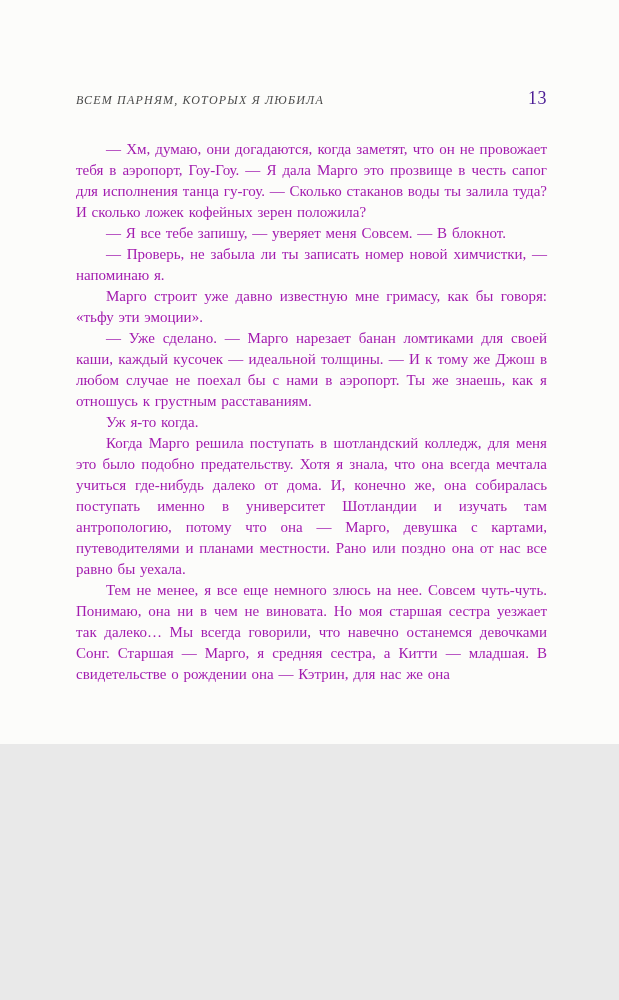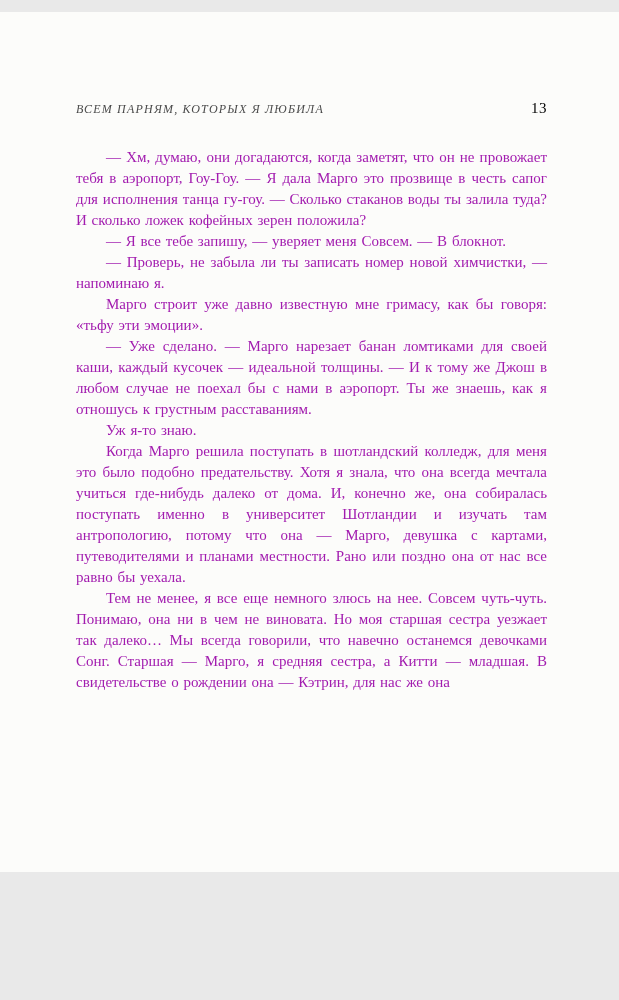--- a/index.html
+++ b/index.html
@@ -3,22 +3,22 @@
 <meta charset="utf-8">
 <style>
   html, body {
     margin: 0;
     padding: 0;
     background: #e9e9e9;
   }
   .page {
     position: relative;
     width: 619px;
-    height: 860px;
-    margin: 12px auto;
+    height: 744px;
+    margin: 0 auto;
     background: #fcfcfa;
     box-sizing: border-box;
     padding: 88px 72px 40px 76px;
     font-family: "Liberation Serif", "DejaVu Serif", serif;
     color: #333333;
     overflow: hidden;
   }
   .running-header {
     display: flex;
     justify-content: space-between;
@@ -26,22 +26,22 @@
     margin-bottom: 30px;
   }
   .running-header .book-title {
     font-style: italic;
     font-size: 12px;
     letter-spacing: 1.2px;
     color: #4a4a4a;
     font-variant: normal;
   }
   .running-header .page-number {
-    font-size: 15px;
-    color: #000000;
+    font-size: 18px;
+    color: #4c1d95;
     letter-spacing: 0.5px;
   }
   .body-text p {
     margin: 0;
     text-indent: 30px;
     font-size: 15px;
     line-height: 21px;
     text-align: justify;
     word-spacing: 1px;
     color: #a21caf;
@@ -56,18 +56,18 @@
     <span class="book-title">ВСЕМ ПАРНЯМ, КОТОРЫХ Я ЛЮБИЛА</span>
     <span class="page-number">13</span>
   </div>
 
   <div class="body-text">
     <p>— Хм, думаю, они догадаются, когда заметят, что он не провожает тебя в аэропорт, Гоу-Гоу. — Я дала Марго это прозвище в честь сапог для исполнения танца гу-гоу. — Сколько стаканов воды ты залила туда? И сколько ложек кофейных зерен положила?</p>
     <p>— Я все тебе запишу, — уверяет меня Совсем. — В блокнот.</p>
     <p>— Проверь, не забыла ли ты записать номер новой химчистки, — напоминаю я.</p>
     <p>Марго строит уже давно известную мне гримасу, как бы говоря: «тьфу эти эмоции».</p>
     <p>— Уже сделано. — Марго нарезает банан ломтиками для своей каши, каждый кусочек — идеальной толщины. — И к тому же Джош в любом случае не поехал бы с нами в аэропорт. Ты же знаешь, как я отношусь к грустным расставаниям.</p>
-    <p>Уж я-то знаю.</p>
+    <p>Уж я-то когда.</p>
     <p>Когда Марго решила поступать в шотландский колледж, для меня это было подобно предательству. Хотя я знала, что она всегда мечтала учиться где-нибудь далеко от дома. И, конечно же, она собиралась поступать именно в университет Шотландии и изучать там антропологию, потому что она — Марго, девушка с картами, путеводителями и планами местности. Рано или поздно она от нас все равно бы уехала.</p>
     <p>Тем не менее, я все еще немного злюсь на нее. Совсем чуть-чуть. Понимаю, она ни в чем не виновата. Но моя старшая сестра уезжает так далеко… Мы всегда говорили, что навечно останемся девочками Сонг. Старшая — Марго, я средняя сестра, а Китти — младшая. В свидетельстве о рождении она — Кэтрин, для нас же она</p>
   </div>
 
 </div>
 
 </body></html>

